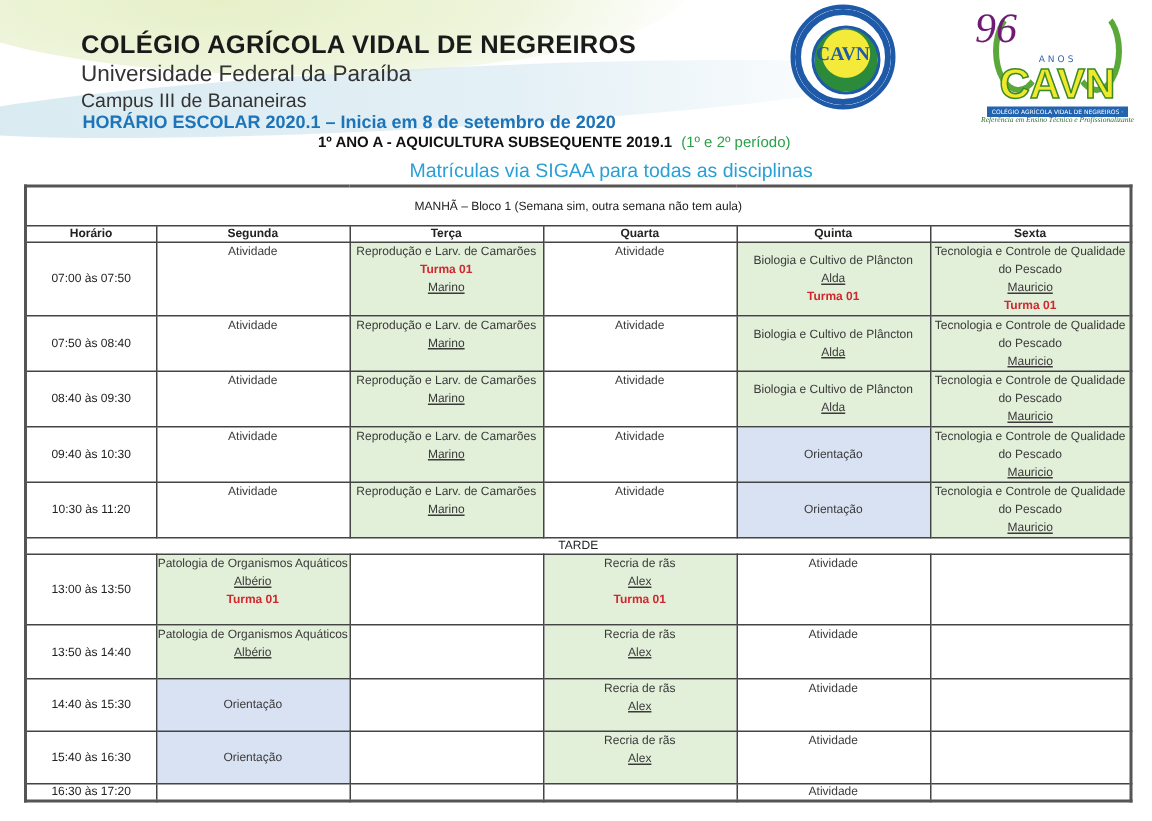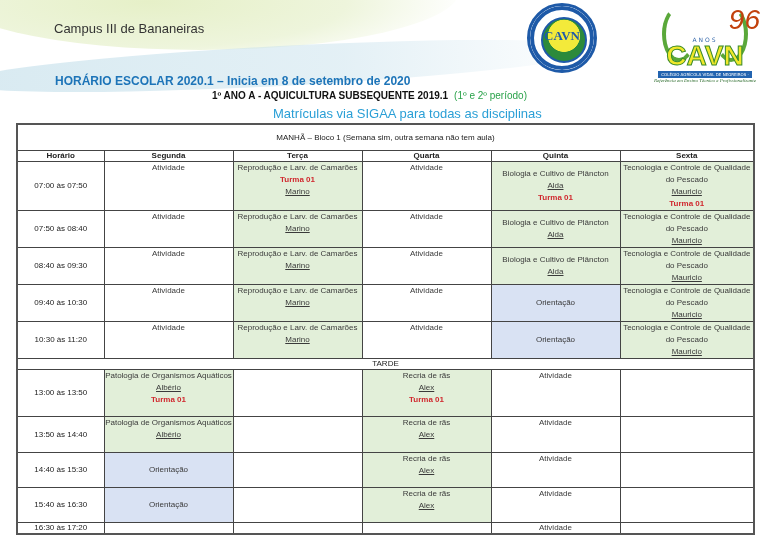--- a/index.html
+++ b/index.html
@@ -29,21 +29,21 @@
     background:#fff; border:3px solid #1e5aa8; box-sizing:border-box; z-index:2; overflow:hidden; }
   .logo-cavn .inner { position:absolute; left:11px; top:11px; width:42px; height:42px; border-radius:50%;
     background:radial-gradient(circle at 50% 40%, #f3ea3a 0%, #f3ea3a 48%, #2c8a3b 50%, #2c8a3b 100%); border:2px solid #1e5aa8; }
   .logo-cavn .txt { position:absolute; left:0; top:22px; width:64px; text-align:center; font-family:"Liberation Serif", serif; font-weight:bold; font-size:13px; color:#1e5aa8; }
   .logo-cavn .ring { position:absolute; left:0; top:0; width:64px; height:64px; border-radius:50%; border:4px solid #1e5aa8; box-sizing:border-box; }
 
   .logo-96 { position:absolute; left:650px; top:2px; width:110px; height:82px; z-index:2; }
   .logo-96 .laurel-l, .logo-96 .laurel-r { position:absolute; top:4px; width:26px; height:48px; border:4px solid #5aa83a; border-radius:50%; }
   .logo-96 .laurel-l { left:12px; border-right-color:transparent; border-top-color:transparent; }
   .logo-96 .laurel-r { right:12px; border-left-color:transparent; border-top-color:transparent; }
-  .logo-96 .num { position:absolute; left:0; top:2px; width:110px; text-align:right; font-family:Liberation Sans, sans-serif; font-size:28px; color:#c2410c; font-style:italic; }
+  .logo-96 .num { position:absolute; left:0; top:2px; width:110px; text-align:left; font-family:Liberation Serif, serif; font-size:28px; color:#701a75; font-style:italic; }
   .logo-96 .anos { position:absolute; left:0; top:34px; width:110px; text-align:center; font-size:6px; color:#3366aa; letter-spacing:2px; }
   .logo-96 .cavn { position:absolute; left:0; top:40px; width:110px; text-align:center; font-family:"Liberation Sans", sans-serif; font-weight:bold; font-size:28px; color:#f0e82a; -webkit-text-stroke:1px #3a8a2a; line-height:28px; }
   .logo-96 .bar { position:absolute; left:8px; top:69px; width:94px; height:7px; background:#2364b0; color:#fff; font-size:4px; line-height:7px; text-align:center; }
   .logo-96 .motto { position:absolute; left:4px; top:76px; width:102px; text-align:center; font-family:"Liberation Serif", serif; font-style:italic; font-size:5px; color:#2a6a2a; }
 
   table.main {
     position:absolute; left:16px; top:123px; width:353px;
     border-collapse:collapse; table-layout:fixed;
     font-family:"Liberation Sans", sans-serif; font-size:8px; color:#3a3a3a; z-index:3;
     border:2px solid #555;
@@ -59,20 +59,22 @@
   .prof { text-decoration:underline; }
   .section-row td { font-size:8px; color:#222; vertical-align:middle !important; }
 </style>
 </head>
 <body>
 
 <div class="bg-swoosh1"></div>
 <div class="bg-swoosh2"></div>
 
 <div class="header">
+  <div class="h-school">COLÉGIO AGRÍCOLA VIDAL DE NEGREIROS</div>
+  <div class="h-univ">Universidade Federal da Paraíba</div>
   <div class="h-campus">Campus III de Bananeiras</div>
 </div>
 <div class="h-schedule">HORÁRIO ESCOLAR 2020.1 – Inicia em 8 de setembro de 2020</div>
 <div class="h-class"><span>1º ANO A - AQUICULTURA SUBSEQUENTE 2019.1</span><span class="period">(1º e 2º período)</span></div>
 <div class="h-enroll">Matrículas via SIGAA para todas as disciplinas</div>
 
 <div class="logo-cavn">
   <div class="ring"></div>
   <div class="inner"></div>
   <div class="txt">CAVN</div>

